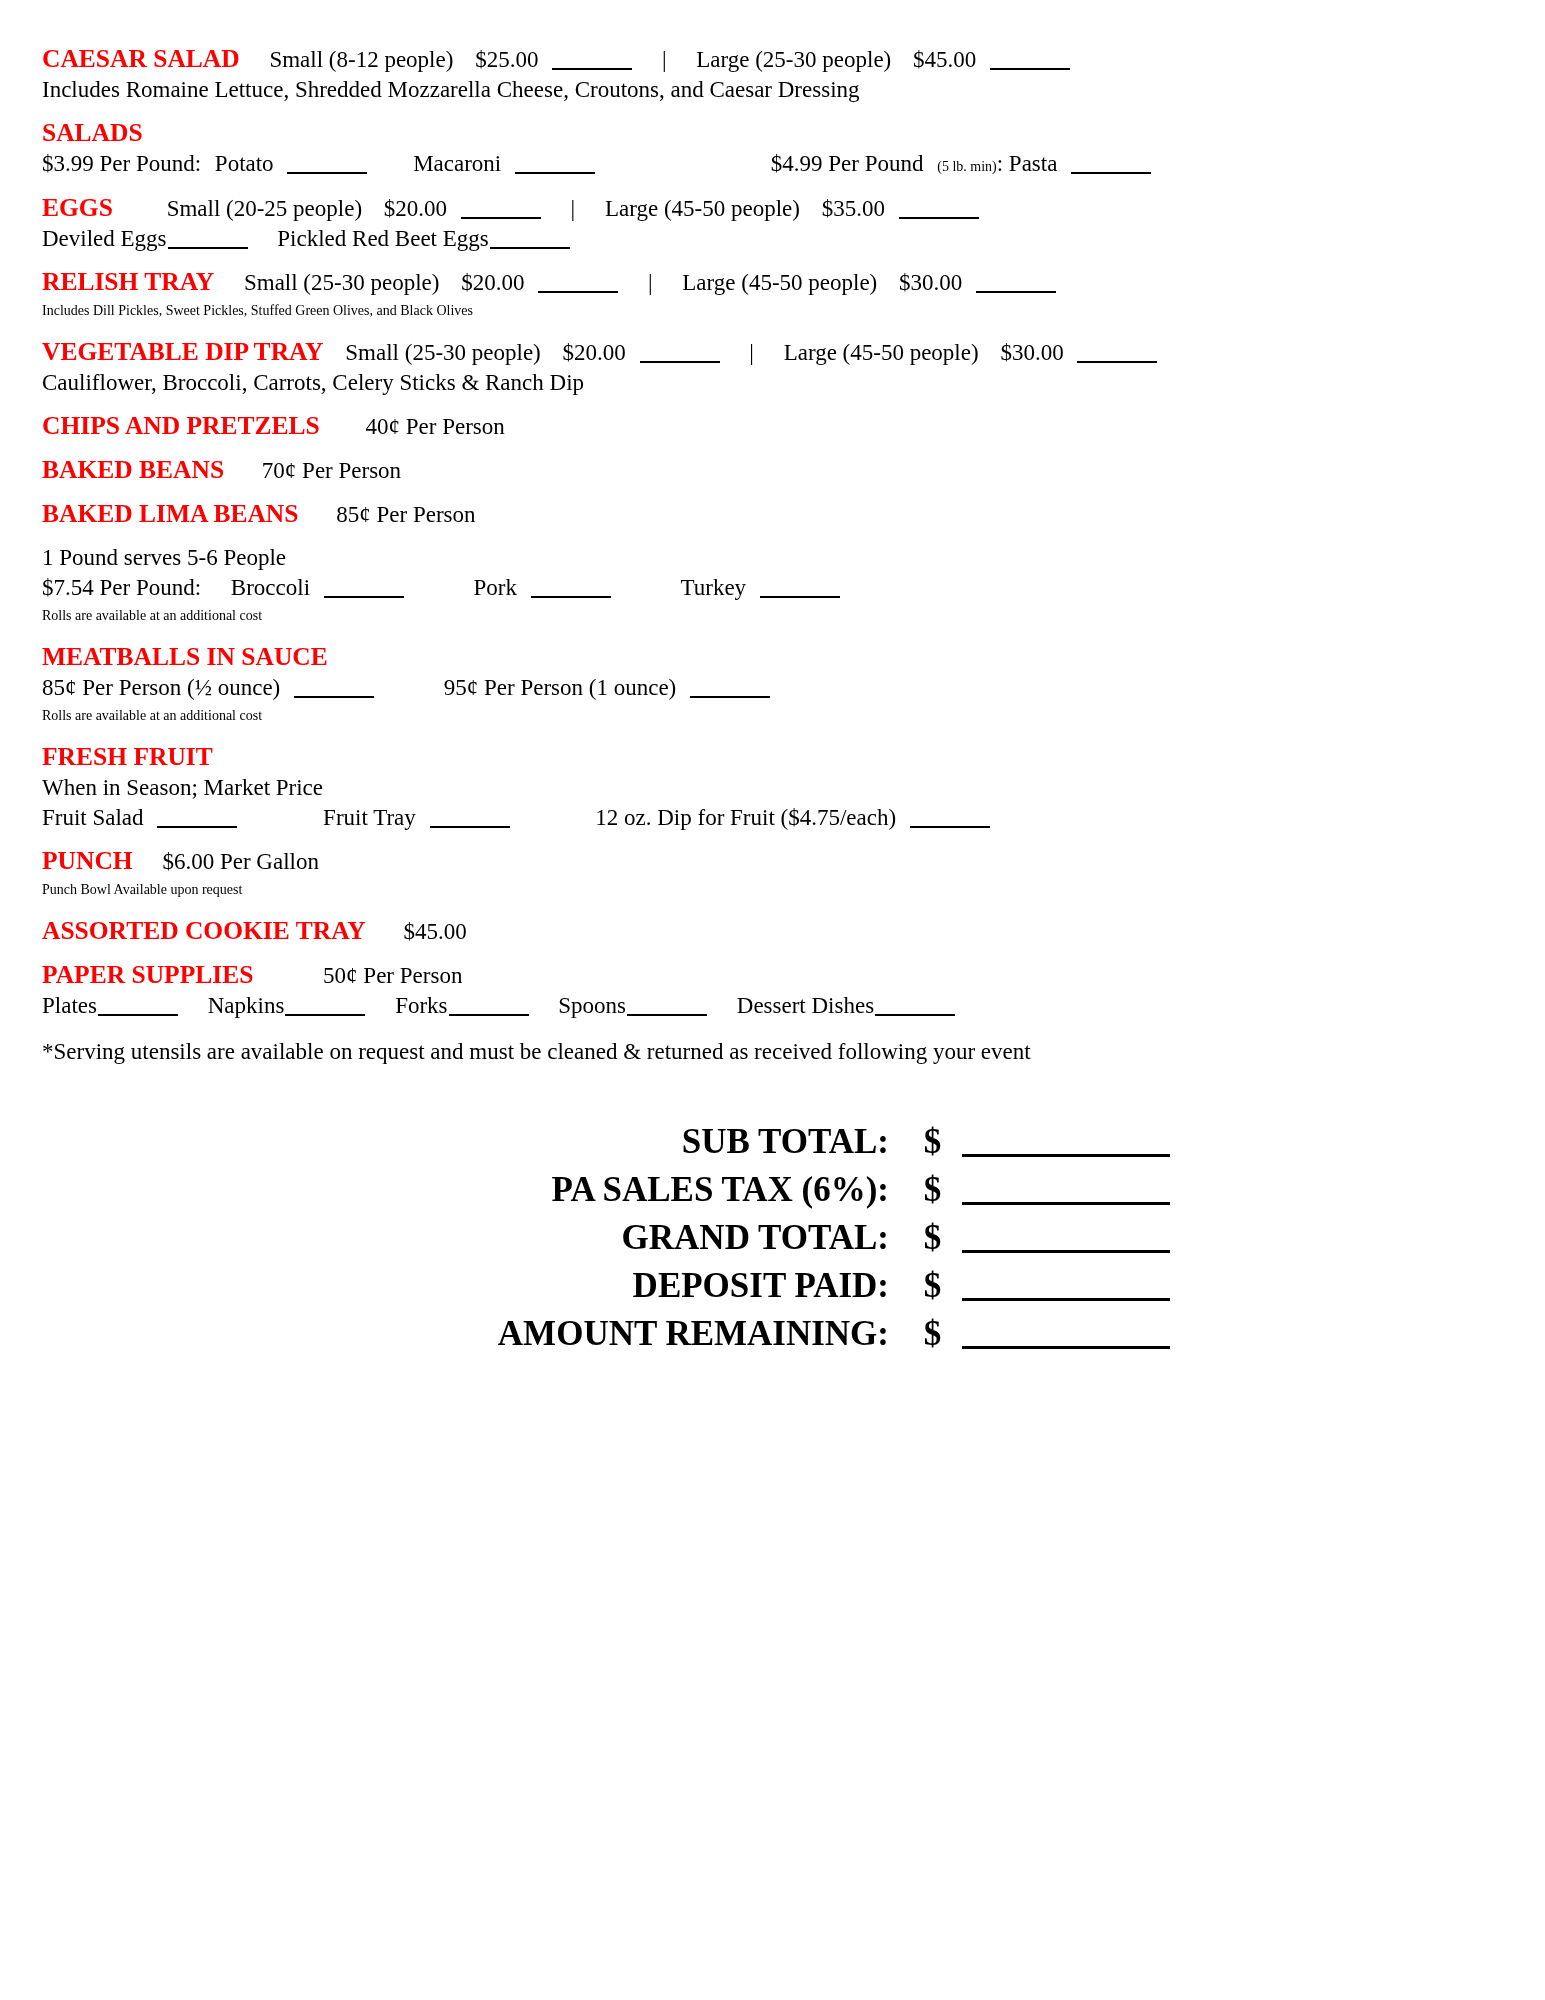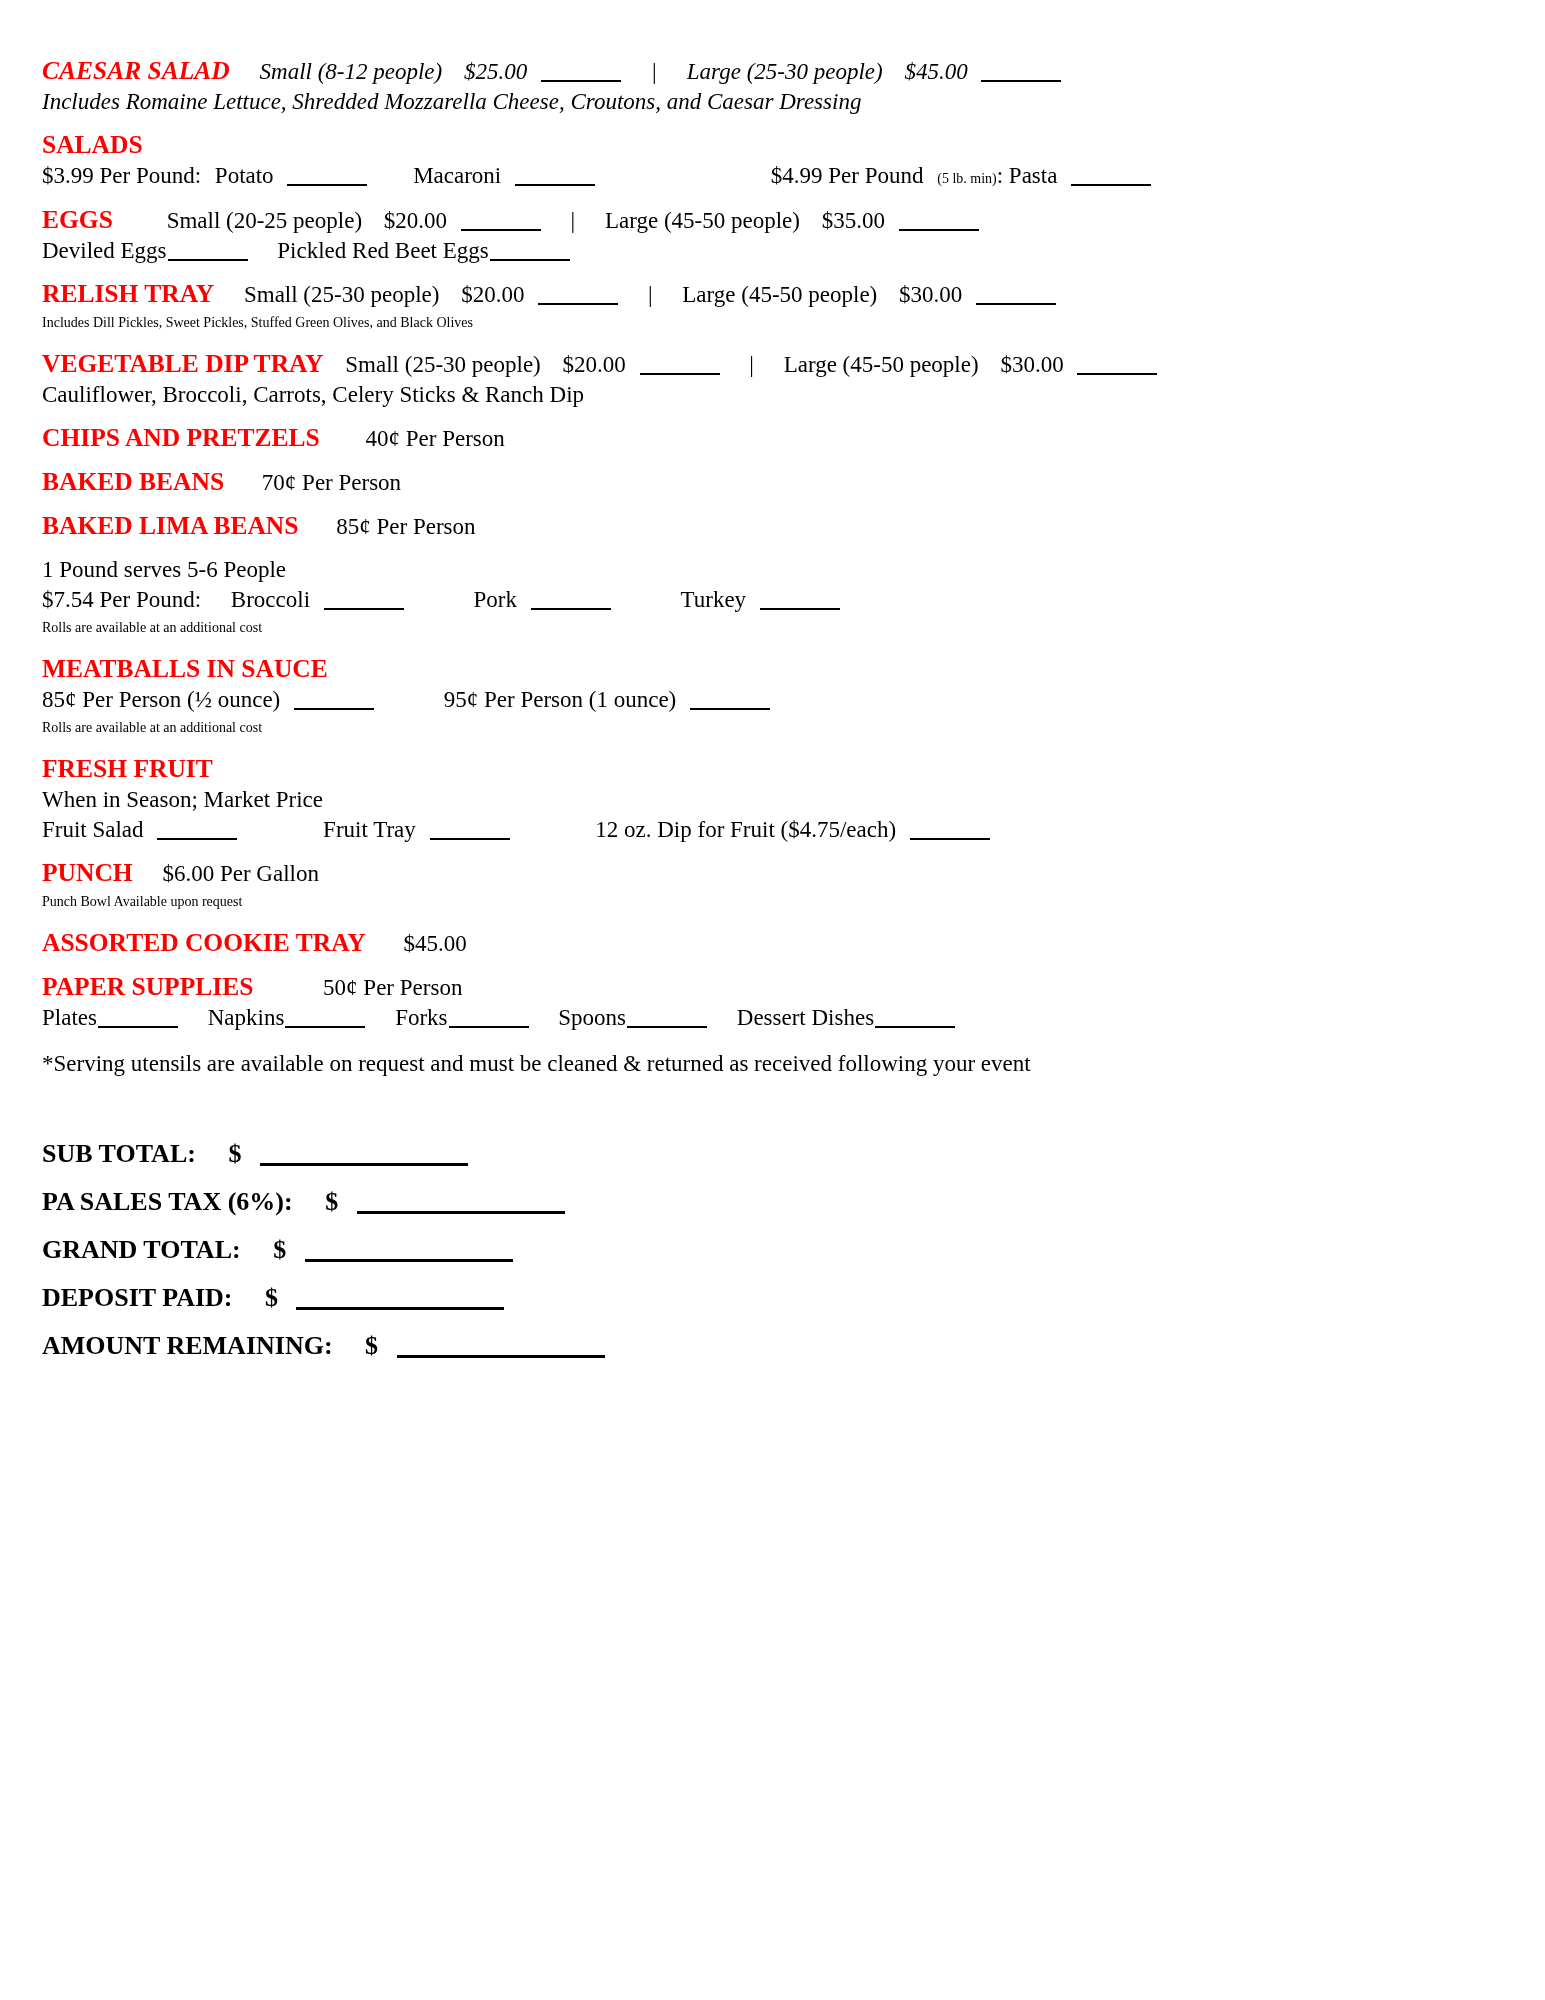--- a/index.html
+++ b/index.html
@@ -7,21 +7,21 @@
   html, body { margin: 0; padding: 0; }
   body {
     width: 1545px;
     min-height: 2000px;
     background: #ffffff;
     color: #000000;
     font-family: "Liberation Serif", serif;
   }
   .page { padding: 44px 40px 40px 42px; }
   .sec { margin-top: 13px; }
-  .sec.first { margin-top: 12px; font-style: italic; }
+  .sec.first { margin-top: 0; }
   .line { font-size: 23px; line-height: 30px; white-space: nowrap; }
   .heading { color: var(--accent); font-weight: 700; font-size: 25.5px; }
   .small, .line.small { font-size: 14px; line-height: 26px; }
   .blank {
     display: inline-block;
     width: 80px;
     height: 2px;
     border-bottom: 2px solid #000000;
     margin-left: 8px;
     vertical-align: -3px;
@@ -32,23 +32,23 @@
   .ml24 { margin-left: 24px; }
   .ml32 { margin-left: 32px; }
   .ml40 { margin-left: 40px; }
   .ml48 { margin-left: 48px; }
   .ml64 { margin-left: 64px; }
   .ml80 { margin-left: 80px; }
   .ml170 { margin-left: 170px; }
   .footnote { margin-top: 16px; }
   .totals { margin-top: 58px; width: 1128px; }
   .trow {
-    text-align: left;
+    text-align: right;
     font-weight: 700;
-    font-size: 26px;
+    font-size: 35px;
     line-height: 34px;
     margin-bottom: 14px;
     white-space: nowrap;
   }
   .tcur { margin-left: 26px; }
   .tblank {
     display: inline-block;
     width: 208px;
     height: 2px;
     border-bottom: 3px solid #000000;

